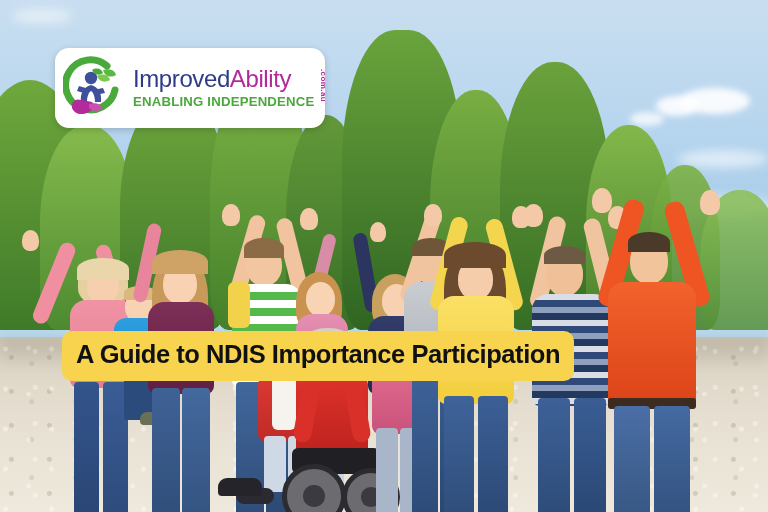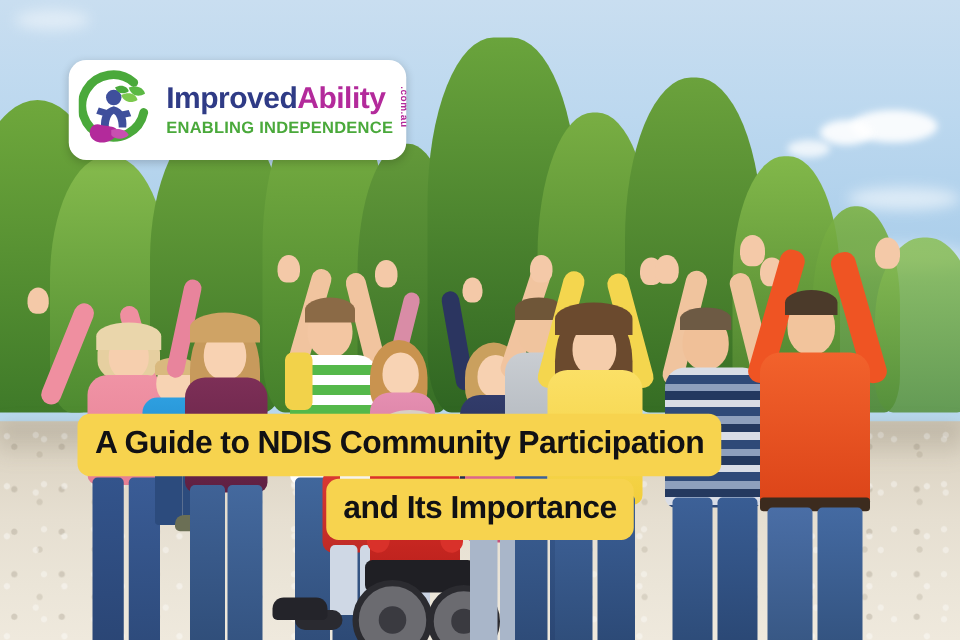--- a/index.html
+++ b/index.html
@@ -66,21 +66,21 @@
 
   
   .logo-card{
     position:absolute;left:55px;top:48px;width:270px;height:80px;
     background:#fff;border-radius:14px;
     box-shadow:0 2px 7px rgba(0,0,0,.18);
     display:flex;align-items:center;
   }
   .logo-mark{position:relative;width:66px;height:64px;margin-left:8px;flex:0 0 auto;}
   .logo-text{position:relative;margin-left:4px;}
-  .logo-line1{font-size:24px;font-weight:700;letter-spacing:-.4px;line-height:1;white-space:nowrap;}
+  .logo-line1{font-size:24px;font-weight:400;letter-spacing:-.4px;line-height:1;white-space:nowrap;}
   .li-improved{color:#2f3b86;}
   .li-ability{color:#b32a9b;}
   .logo-line2{
     font-size:13.2px;font-weight:700;color:#4aa93b;letter-spacing:.2px;
     line-height:1;margin-top:4px;white-space:nowrap;
   }
   .logo-tld{
     position:absolute;right:-13px;top:2px;
     font-size:8px;font-weight:700;color:#b32a9b;
     writing-mode:vertical-rl;letter-spacing:.4px;
@@ -301,18 +301,17 @@
     <div class="logo-text">
       <div class="logo-line1">
         <span class="li-improved">Improved</span><span class="li-ability">Ability</span>
       </div>
       <div class="logo-line2">ENABLING INDEPENDENCE</div>
       <div class="logo-tld">.com.au</div>
     </div>
   </div>
 
   <div class="title-wrap">
-    <span class="tline tline1">A Guide to NDIS Community Participation</span>
-    <span class="tline tline2">and Its Importance</span>
+    <span class="tline tline1">A Guide to NDIS Importance Participation</span>
   </div>
 
 
 </div>
 
 </body></html>

